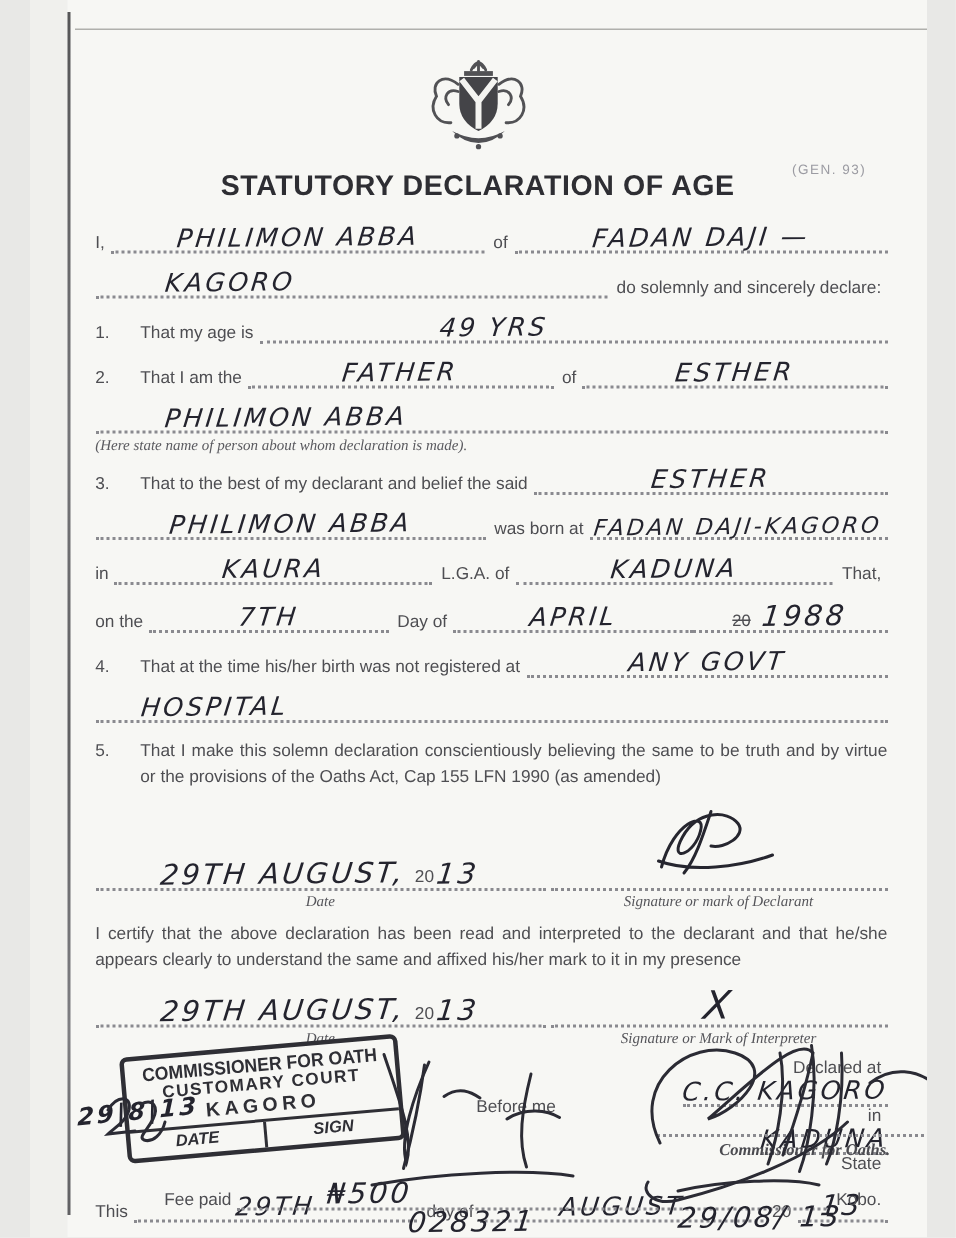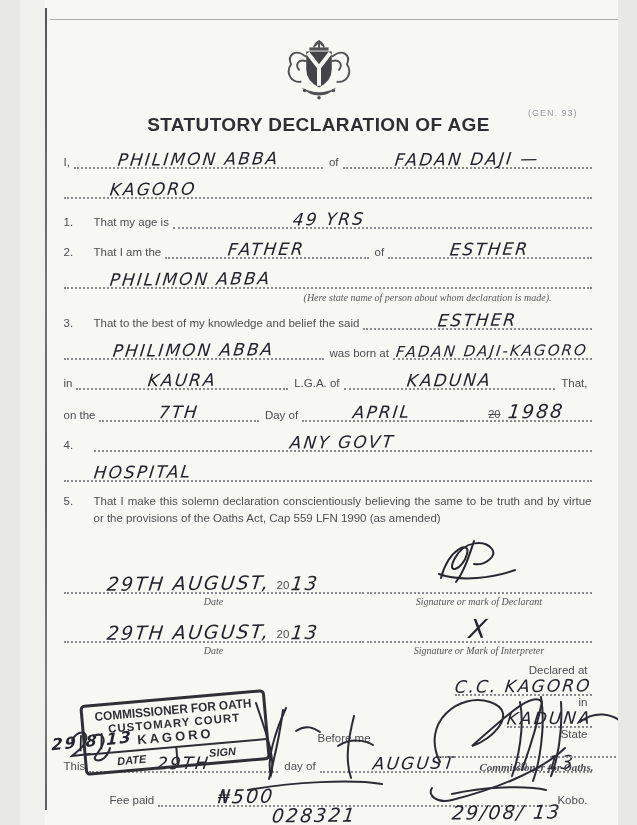--- a/index.html
+++ b/index.html
@@ -118,20 +118,21 @@
       <span class="lbl after">of</span>
       <span class="dots">
         <span class="hw hw-lg">FADAN DAJI —</span>
       </span>
     </div>
 
     <div class="row">
       <span class="dots pos-l">
         <span class="hw hw-lg">KAGORO</span>
       </span>
+      <span class="lbl after">do solemnly and sincerely declare:</span>
     </div>
 
     <div class="row">
       <span class="num">1.</span>
       <span class="lbl">That my age is</span>
       <span class="dots pos-l2">
         <span class="hw hw-lg">49 YRS</span>
       </span>
     </div>
 
@@ -145,25 +146,25 @@
       <span class="dots">
         <span class="hw hw-lg">ESTHER</span>
       </span>
     </div>
 
     <div class="row">
       <span class="dots pos-l">
         <span class="hw hw-lg">PHILIMON ABBA</span>
       </span>
     </div>
-    <div class="note-row" style="text-align:right; margin-right:40px;">(Here state name of person about whom declaration is made).</div>
+    <div class="note-row" style="text-align:left; margin-right:40px;">(Here state name of person about whom declaration is made).</div>
 
     <div class="row">
       <span class="num">3.</span>
-      <span class="lbl">That to the best of my knowledge and belief the said</span>
+      <span class="lbl">That to the best of my declarant and belief the said</span>
       <span class="dots">
         <span class="hw hw-lg">ESTHER</span>
       </span>
     </div>
     <div class="row">
       <span class="dots" style="flex:0 0 260px;">
         <span class="hw hw-lg">PHILIMON ABBA</span>
       </span>
       <span class="lbl after">was born at</span>
       <span class="dots">
@@ -191,33 +192,34 @@
         <span class="hw hw-lg">APRIL</span>
       </span>
       <span class="dots" style="flex:0 0 130px;">
         <span class="strike">20</span>
         <span class="hw hw-xl">1988</span>
       </span>
     </div>
 
     <div class="row">
       <span class="num">4.</span>
+      <span class="lbl">That at the time his/her birth was not registered at</span>
       <span class="dots">
         <span class="hw hw-lg">ANY GOVT</span>
       </span>
     </div>
     <div class="row">
       <span class="dots pos-l" style="padding-left:30px;">
         <span class="hw hw-lg">HOSPITAL</span>
       </span>
     </div>
 
     <div class="para">
       <span class="num">5.</span>
-      <span class="txt">That I make this solemn declaration conscientiously believing the same to be truth and by virtue or the provisions of the Oaths Act, Cap 559 LFN 1990 (as amended)</span>
+      <span class="txt">That I make this solemn declaration conscientiously believing the same to be truth and by virtue or the provisions of the Oaths Act, Cap 155 LFN 1990 (as amended)</span>
     </div>
 
     <div class="sigrow">
       <div class="sigcol left">
         <div class="sigline">
           <span class="hw hw-xl">29TH AUGUST,</span>
           <span class="lbl" style="padding:0 2px 1px 6px;">20</span>
           <span class="hw hw-xl">13</span>
         </div>
         <div class="siglabel">Date</div>
@@ -228,20 +230,23 @@
             <path d="M22,42 C30,12 52,4 48,18 C44,34 26,40 36,22 C46,4 66,4 73,13 C79,21 64,30 55,28"></path>
             <path d="M55,5 C50,20 45,36 37,46"></path>
             <path d="M20,38 C42,46 74,42 96,34"></path>
           </g>
         </svg>
         <div class="sigline"></div>
         <div class="siglabel">Signature or mark of Declarant</div>
       </div>
     </div>
 
+    <div class="para" style="margin-top:4px;">
+      <span class="txt">I certify that the above declaration has been read and interpreted to the declarant and that he/she appears clearly to understand the same and affixed his/her mark to it in my presence</span>
+    </div>
 
     <div class="sigrow">
       <div class="sigcol left">
         <div class="sigline">
           <span class="hw hw-xl">29TH AUGUST,</span>
           <span class="lbl" style="padding:0 2px 1px 6px;">20</span>
           <span class="hw hw-xl">13</span>
         </div>
         <div class="siglabel">Date</div>
       </div>

